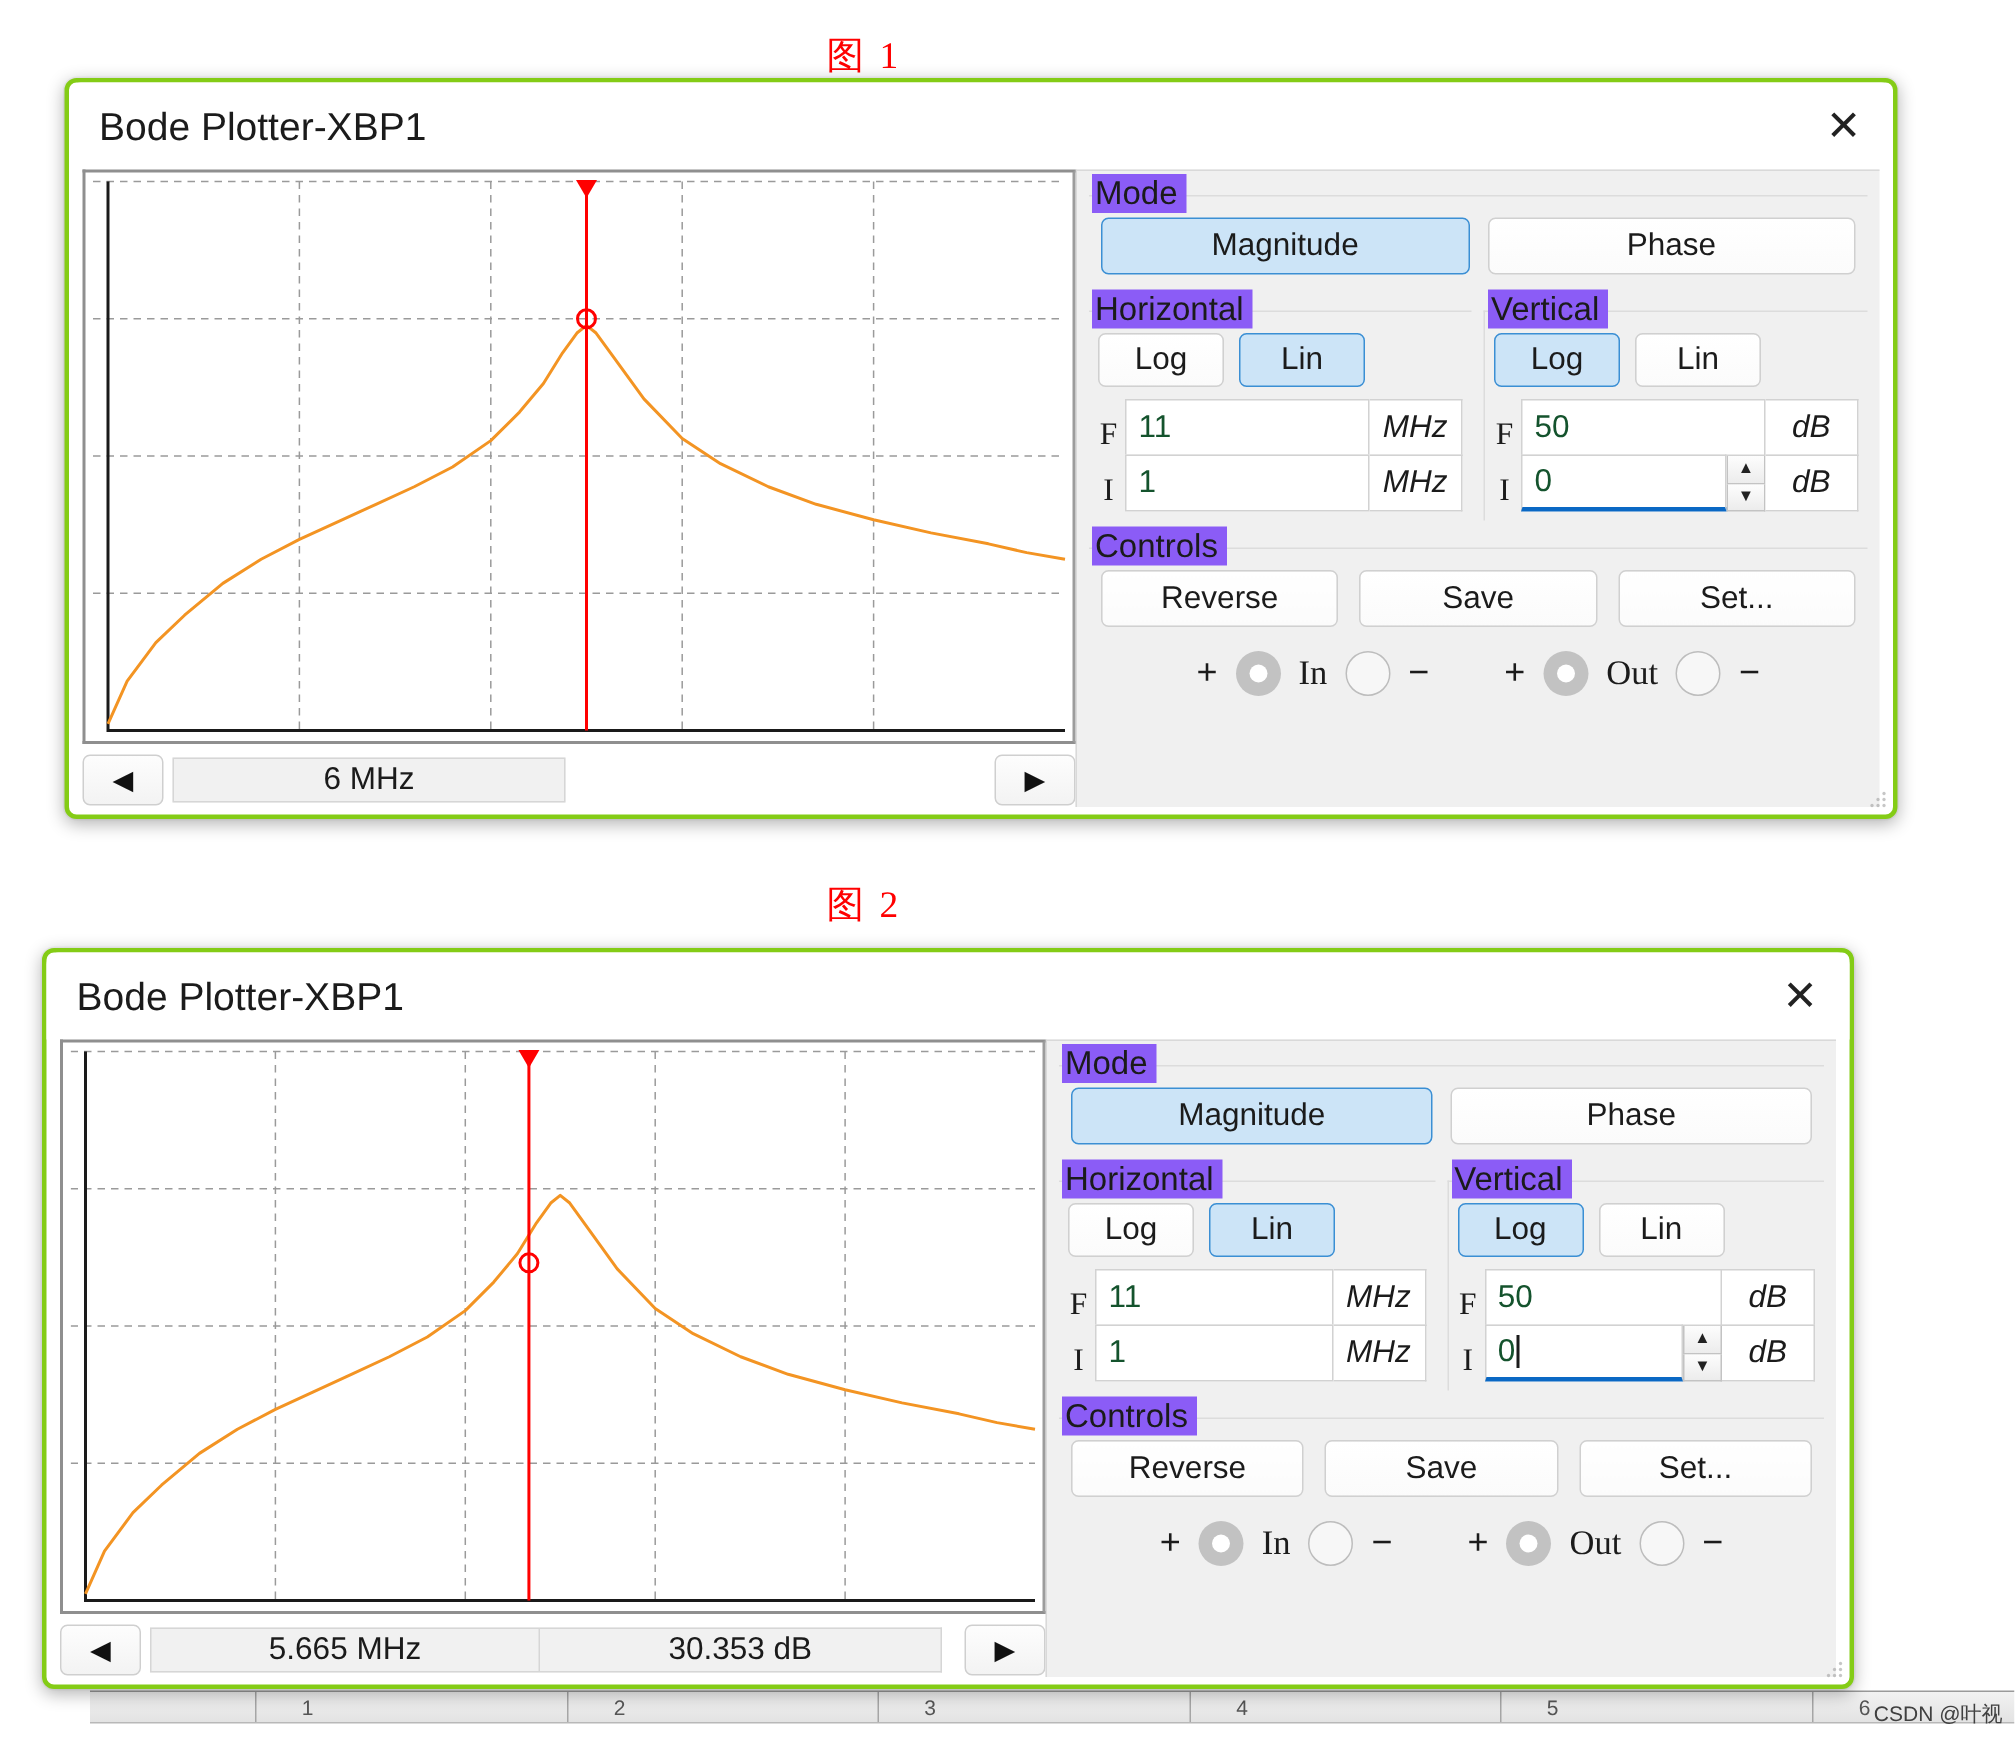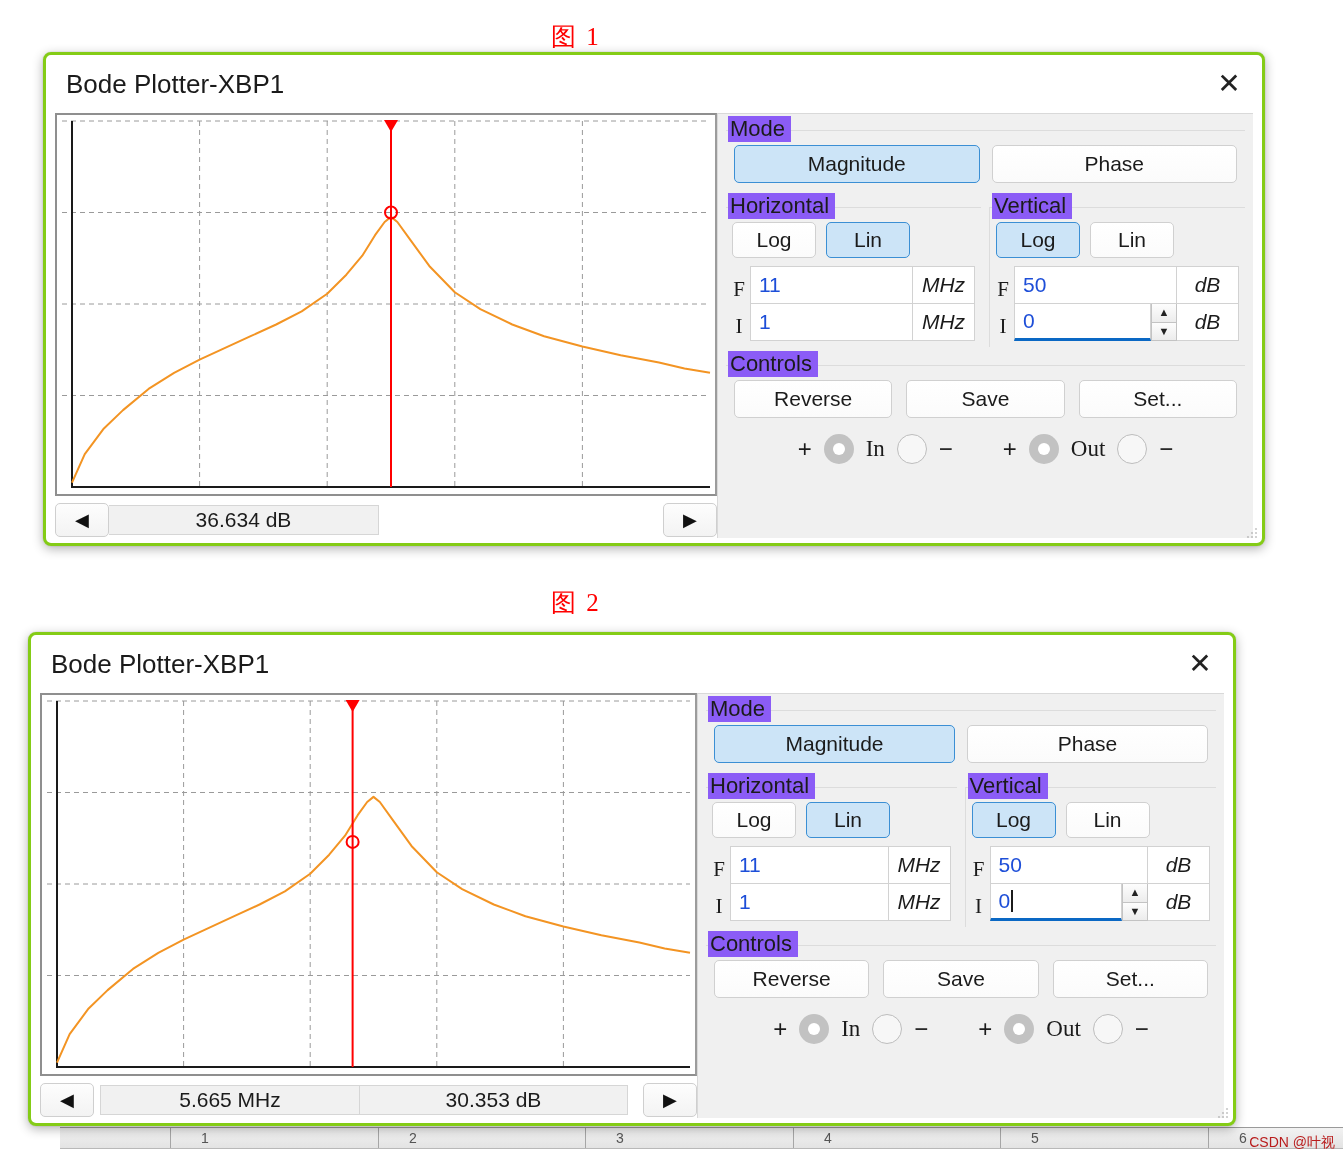--- a/index.html
+++ b/index.html
@@ -181,21 +181,21 @@
     font-family: "Liberation Serif", serif;
     text-align: center; line-height: 1; padding-bottom: 4px;
   }
   .fi-input {
     flex: 1;
     height: 38px;
     background: #ffffff;
     border: 1px solid #d2d2d2;
     display: flex; align-items: center;
     padding-left: 8px;
-    font-size: 21px; color: #1d4ed8;
+    font-size: 21px; color: #14532d;
     position: relative;
     font-family: "Liberation Sans", sans-serif;
   }
   .fi-input.focused { border-bottom: 3px solid #0a68c4; }
   .fi-unit {
     width: 62px; height: 38px;
     background: #ffffff;
     border: 1px solid #d2d2d2;
     border-left: none;
     display: flex; align-items: center; justify-content: center;
@@ -255,21 +255,21 @@
 
   .resize-grip {
     position: absolute; right: 3px; bottom: 3px;
     width: 14px; height: 14px;
     opacity: 0.55;
   }
   .watermark {
     position: absolute;
     right: 8px; bottom: 10px;
     font-size: 14px;
-    color: #b91c1c;
+    color: #404040;
     font-family: "Liberation Sans", sans-serif;
     white-space: nowrap;
   }
 </style>
 </head>
 <body>
 
 <div class="page">
 
   <div class="fig-caption" style="left:551px; top:8px;">图 1</div>
@@ -311,21 +311,21 @@
                 <line x1="0" y1="276.5" x2="648" y2="276.5" stroke="#9a9a9a" stroke-width="1" stroke-dasharray="5,4"></line>
                 <path d="M 10 2 L 10 368 L 648 368" fill="none" stroke="#1a1a1a" stroke-width="2"></path>
                 <path d="M 10.00 363.61 L 22.76 335.06 L 41.90 309.44 L 61.04 291.14 L 86.56 269.91 L 112.08 253.81 L 137.60 240.63 L 163.12 228.92 L 188.64 217.21 L 214.16 205.50 L 239.68 192.32 L 265.20 174.75 L 284.34 155.72 L 300.29 136.69 L 313.05 116.19 L 322.62 103.02 L 329.00 97.89 L 335.38 103.02 L 348.14 120.58 L 367.28 146.94 L 392.80 173.29 L 418.32 190.12 L 450.22 205.50 L 482.12 217.21 L 520.40 227.46 L 558.68 236.24 L 596.96 243.56 L 622.48 249.42 L 648.00 253.81" fill="none" stroke="#f39423" stroke-width="2" stroke-linejoin="round"></path>
                 <line x1="329" y1="2" x2="329" y2="368" stroke="#ff0000" stroke-width="2"></line>
                 <path d="M 322 1 L 336 1 L 329 13 Z" fill="#ff0000"></path>
                 <circle cx="329" cy="93.5" r="6" fill="none" stroke="#ff0000" stroke-width="2"></circle>
               </svg></div>
         </div>
         <div class="readout">
           <div class="arrow-btn">◀</div>
-          <div class="readout-field" style="width:270px">36.634 dB</div>
+          <div class="readout-field first" style="width:262px">6 MHz</div>
           <div class="readout-spacer"></div>
           <div class="arrow-btn">▶</div>
         </div>
       </div>
 
       <div class="panel">
 
         <div class="group" style="margin-top:16px;">
           <div class="group-label">Mode</div>
           <div class="group-inner">

